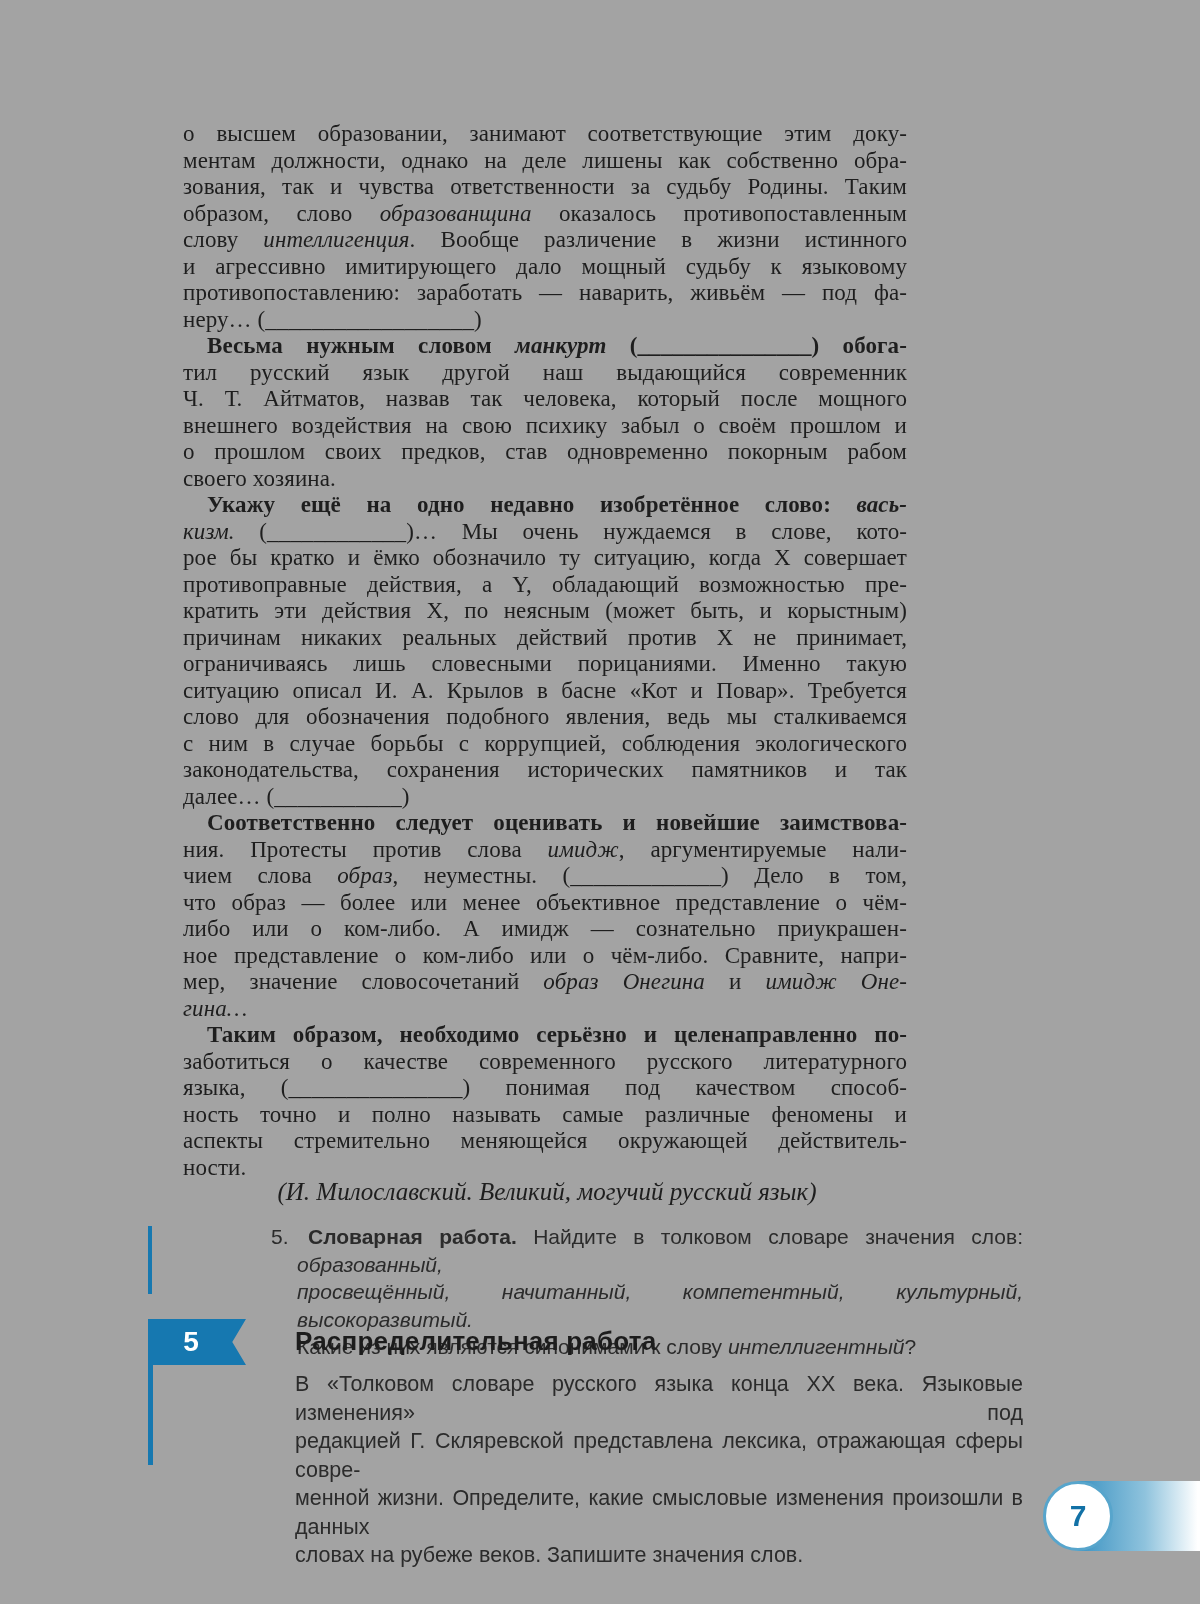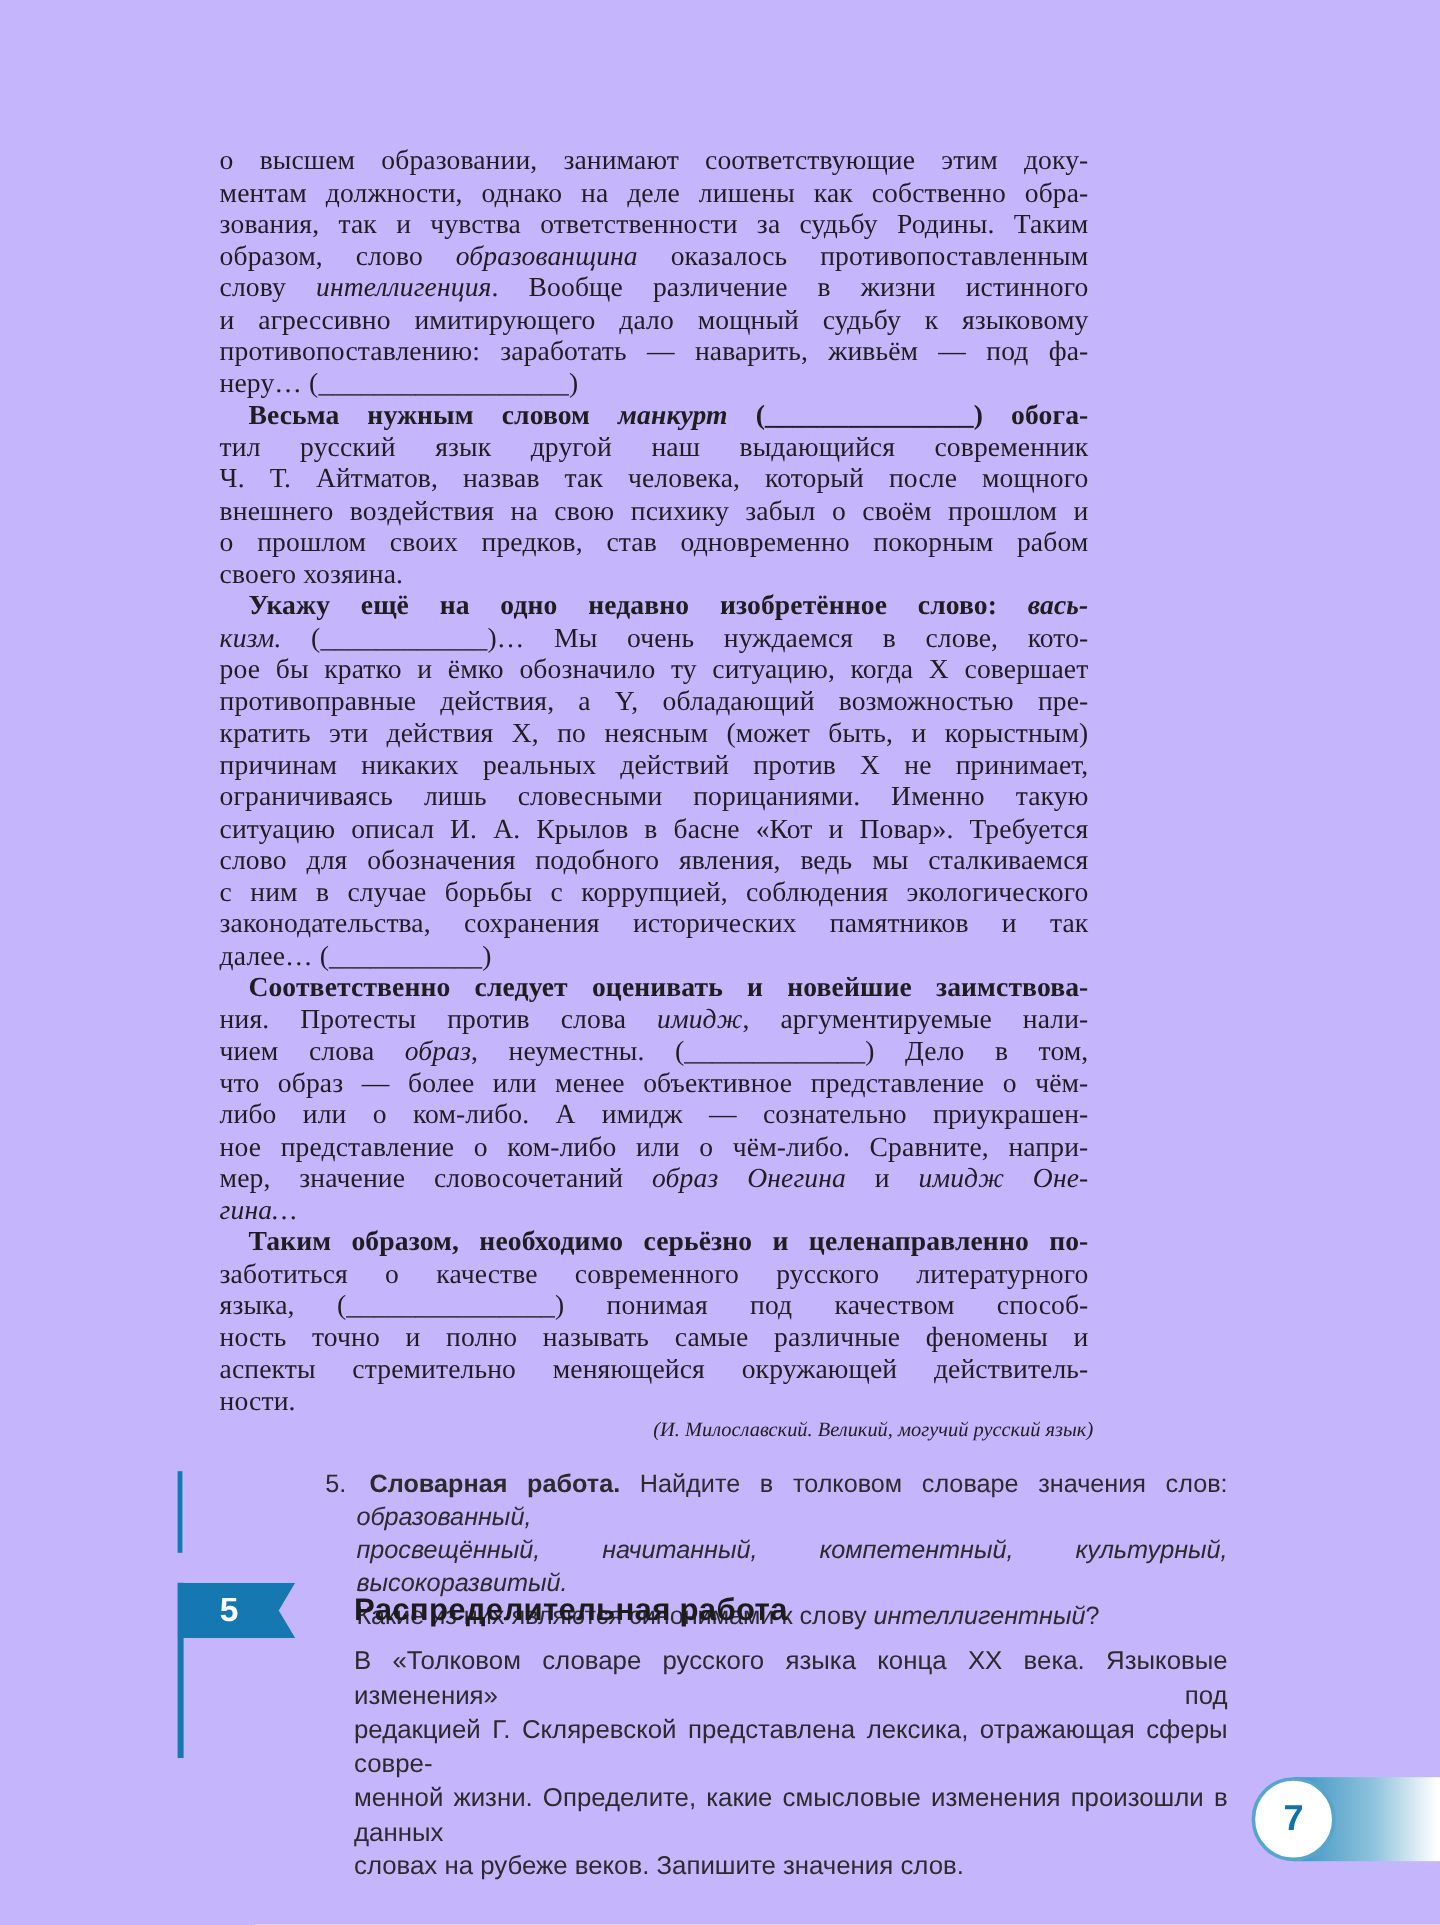--- a/index.html
+++ b/index.html
@@ -6,36 +6,36 @@
     --accent:#1678b0;
     --ink:#1e1e1e;
     --sans-ink:#2b2b2b;
     --pagenum:#1271a6;
     --circle-border:#57a5cc;
   }
   *{margin:0;padding:0;box-sizing:border-box;}
   html,body{background:#ffffff;}
   body{width:1200px;height:1604px;position:relative;overflow:hidden;
        font-family:"Liberation Serif",serif;color:var(--ink);}
-  .page{position:absolute;inset:0;background:#c4b5fd;}
+  .page{position:absolute;inset:0;background:#a3a3a3;}
 
   
   .article{
     position:absolute;left:183px;top:121px;width:724px;
     font-size:23px;line-height:26.5px;letter-spacing:0.1px;
   }
   .tl{text-align:justify;text-align-last:justify;white-space:normal;}
   .tl.last{text-align-last:left;}
   .tl.indent{text-indent:24px;font-weight:bold;}
   .i{font-style:italic;}
   .b{font-weight:bold;margin-left:11px;}
 
   .attribution{
     position:absolute;left:183px;top:1178px;width:728px;
-    font-size:17px;line-height:27px;font-style:italic;text-align:right;
+    font-size:25px;line-height:27px;font-style:italic;text-align:center;
   }
 
   
   .rule-ex{position:absolute;left:148px;top:1226px;width:4px;height:68px;background:var(--accent);}
   .exercise{
     position:absolute;left:271px;top:1223px;width:752px;display:flex;
     font-family:"Liberation Sans",sans-serif;font-size:21px;line-height:27.5px;color:var(--sans-ink);
   }
   .ex-num{width:26px;flex:none;}
   .ex-body{flex:1;}

